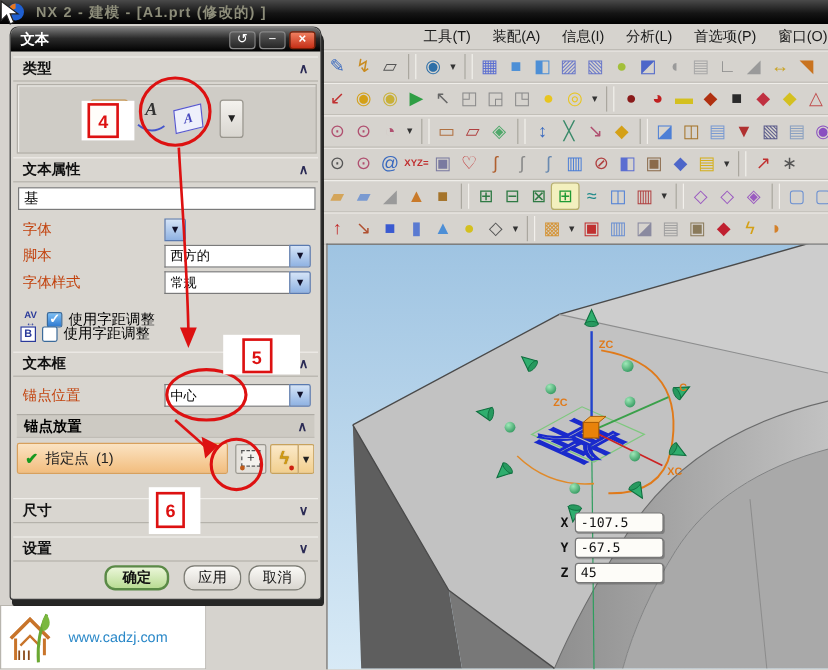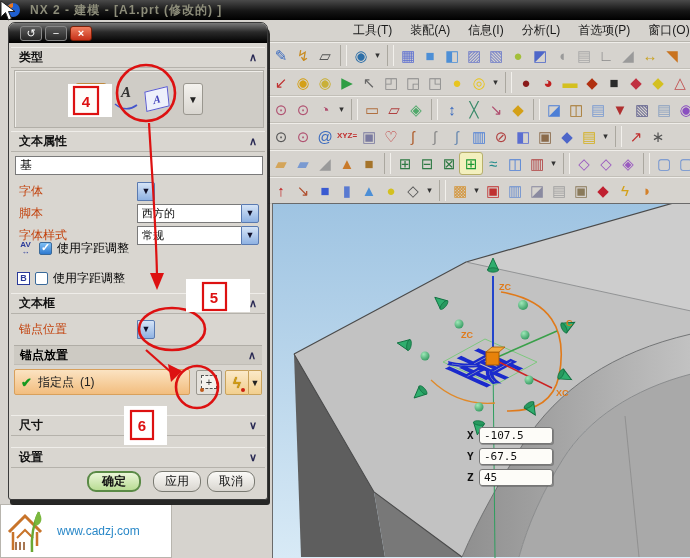--- a/index.html
+++ b/index.html
@@ -372,20 +372,21 @@
     </div>
     <div class="crow">
       <span class="clab">Z</span>
       <input readonly="" value="45" style="">
     </div>
   </div>
 </div>
 
 <div class="dialog">
   <div class="dlg-title">
+    <span class="cap">文本</span>
     <div class="tbtn">↺</div>
     <div class="tbtn">−</div>
     <div class="tbtn close">×</div>
   </div>
 
   <div class="sechdr" style="top:24px">
     <span>类型</span>
     <span class="chev">∧</span>
   </div>
   <div class="typebox">
@@ -424,41 +425,42 @@
     </div>
   </div>
   <div class="frow" style="top:202px">
     <span class="lbl">字体样式</span>
     <div class="combo">
       <span class="fld">常规</span>
       <span class="btn">▼</span>
     </div>
   </div>
 
-  <div class="chkrow" style="top:216px">
+  <div class="chkrow" style="top:234px">
     <div class="mini-ico">
       <div>AV</div>
       <div class="sub">↔</div>
     </div>
     <div class="chk on"></div>
     <span>使用字距调整</span>
   </div>
   <div class="chkrow" style="top:246px">
     <div class="bbox">B</div>
     <div class="chk"></div>
     <span>使用字距调整</span>
   </div>
 
   <div class="sechdr" style="top:270px">
     <span>文本框</span>
     <span class="chev">∧</span>
   </div>
   <div class="frow" style="top:296px">
     <span class="lbl">锚点位置</span>
     <div class="combo">
+      <span class="fld">中心</span>
       <span class="btn">▼</span>
     </div>
   </div>
 
   <div class="subpanel-h">
     <span>锚点放置</span>
     <span class="chev">∧</span>
   </div>
   <div class="pointrow">
     <div class="pointband">

